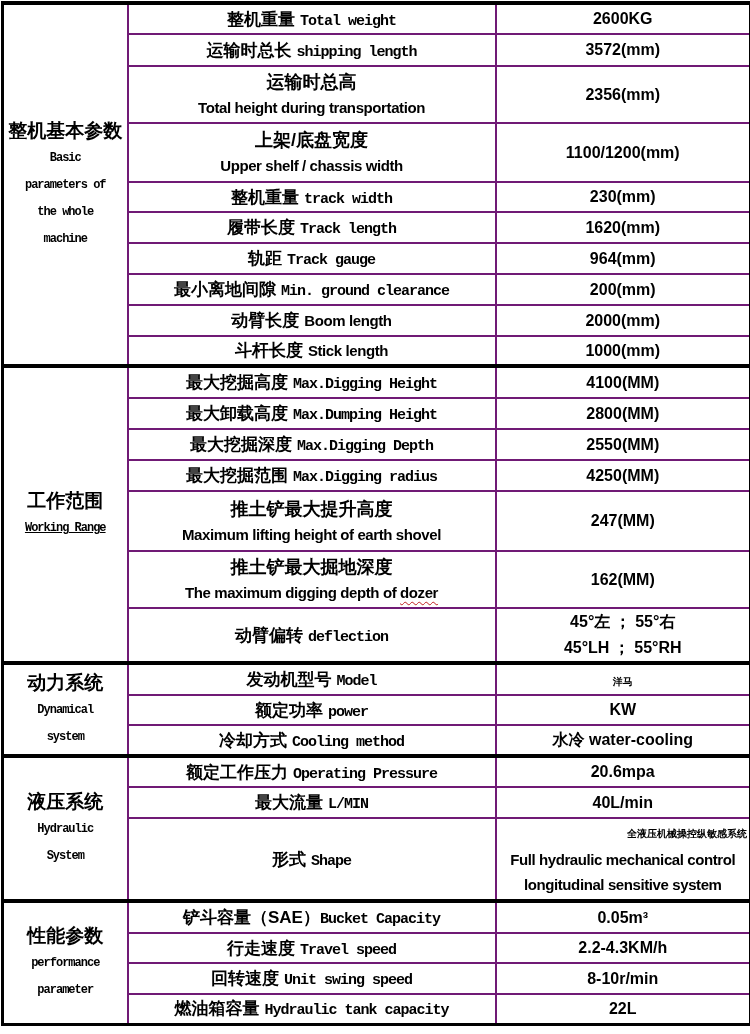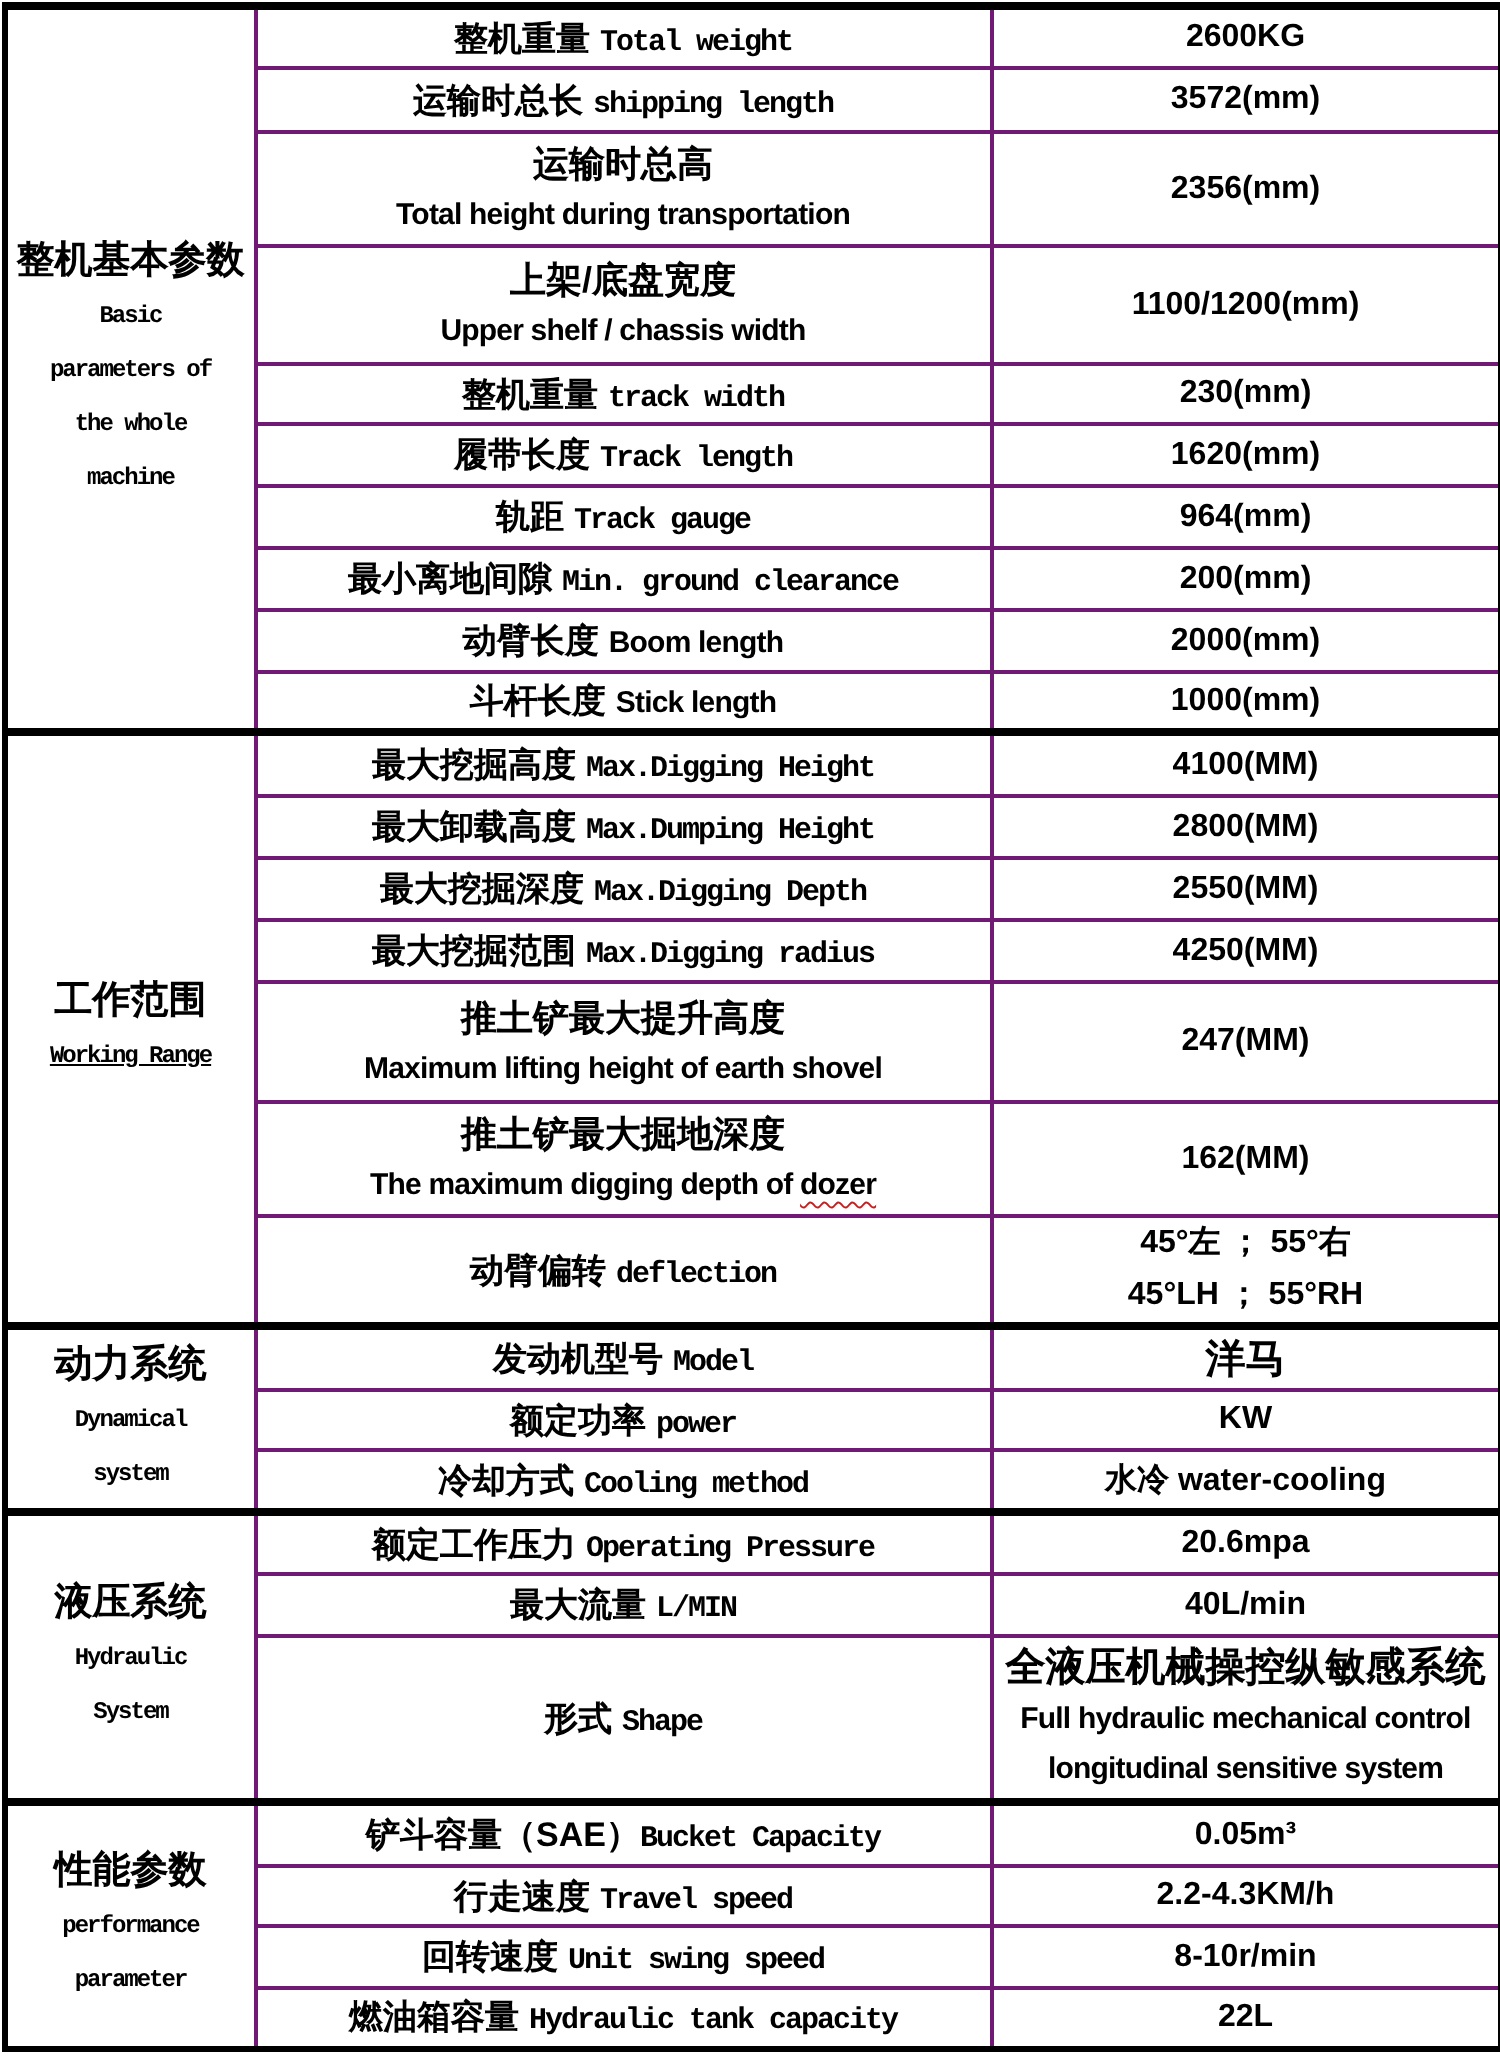--- a/index.html
+++ b/index.html
@@ -29,21 +29,21 @@
   td.param{font-weight:bold;}
   .p-zh{font-size:17px;font-weight:bold;font-family:"Liberation Sans",sans-serif;}
   .p-en{font-weight:bold;margin-left:5px;}
   .mono{font-family:"Liberation Mono",monospace;font-size:15px;letter-spacing:-1px;white-space:nowrap;}
   .nsans{font-family:"Liberation Sans",sans-serif;font-size:15px;letter-spacing:-0.4px;}
   td.param.stack .p-zh{display:block;font-size:18px;line-height:27px;}
   td.param.stack .p-en{display:block;margin-left:0;line-height:24px;}
   
   td.value{font-weight:bold;font-size:16px;font-family:"Liberation Sans",sans-serif;margin-left:12px;}
   .val-line{line-height:26px;font-weight:bold;}
-  .val-zh{font-size:20px;}
+  .val-zh{font-size:10px;text-align:right;}
   .val-en{font-size:15px;letter-spacing:-0.4px;line-height:25px;}
   
   .squig{
     text-decoration-line:underline;
     text-decoration-style:wavy;
     text-decoration-color:#c02020;
     text-decoration-thickness:1px;
     text-underline-offset:3px;
     text-decoration-skip-ink:none;
   }

